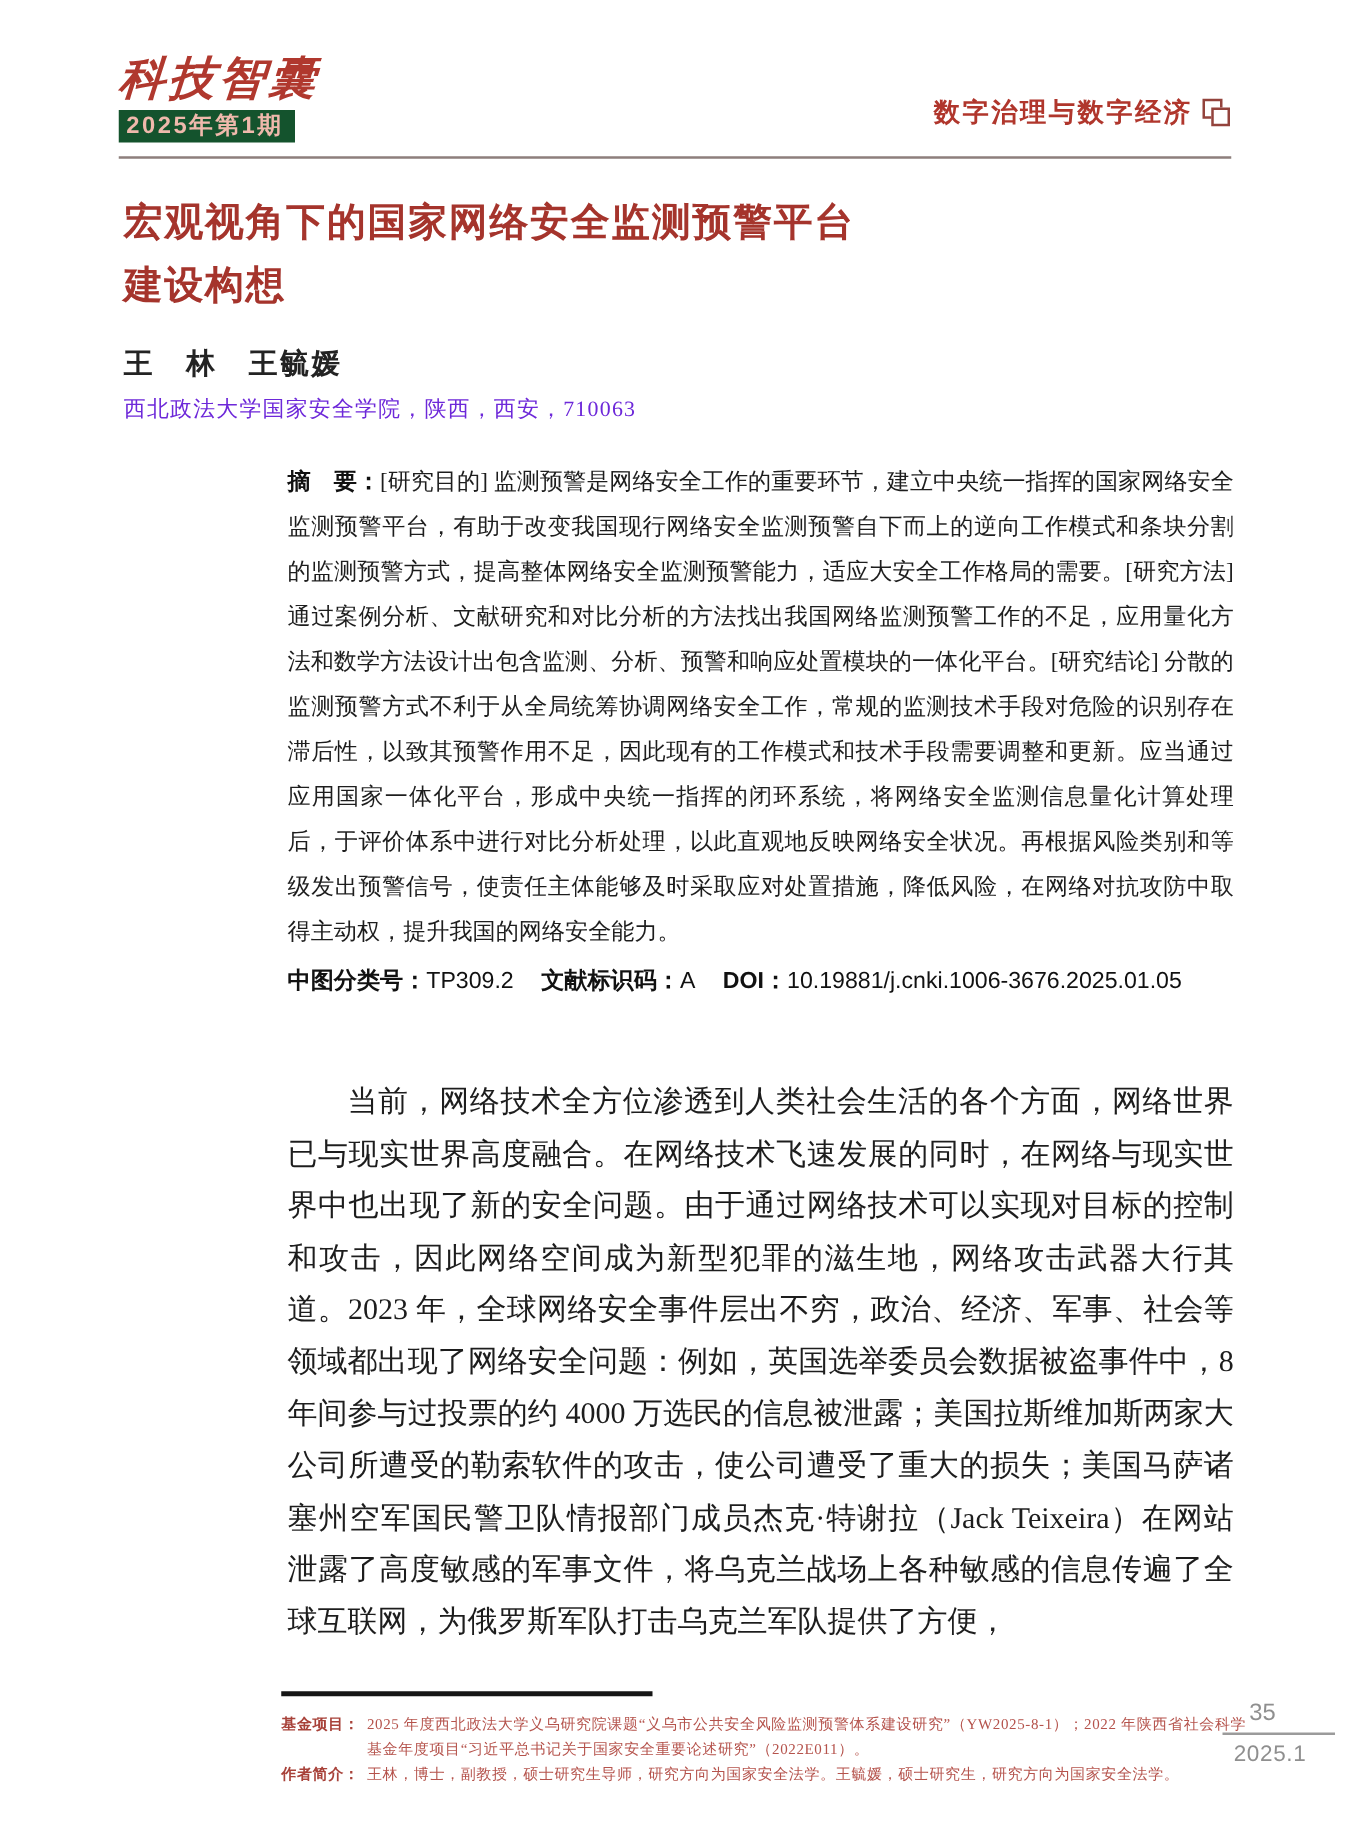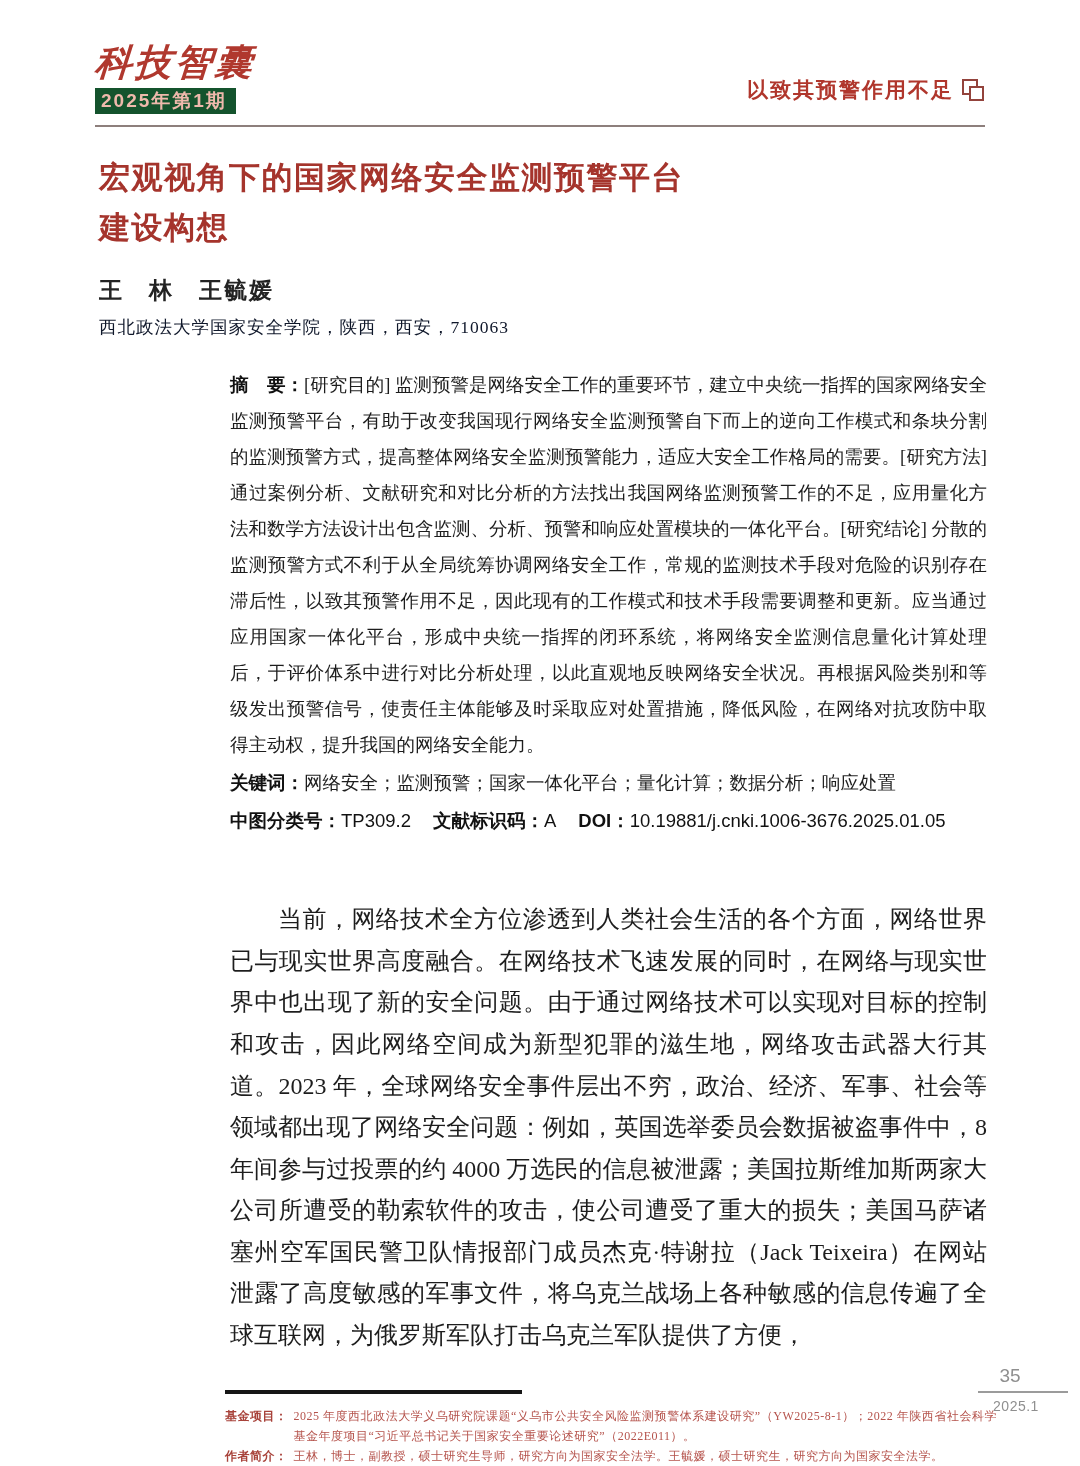--- a/index.html
+++ b/index.html
@@ -27,21 +27,21 @@
   .overlap-icon .sq2{position:absolute;left:8px;top:8px;width:11px;height:11px;border:2px solid #93433c;background:#fff;}
   .header-rule{border:none;border-top:2px solid #8d7f7c;margin:11px 0 0 0;}
 
   
   .article-title{
     color:#a5342c;font-weight:bold;font-size:31px;line-height:1.6;
     letter-spacing:1.5px;margin:26px 0 0 4px;
   }
   .authors{font-size:23px;font-weight:bold;color:#232323;letter-spacing:2px;margin:22px 0 0 4px;}
   .affiliation{
-    font-family:"Liberation Serif",serif;font-size:17.5px;color:#0f172a;
+    font-family:"Liberation Serif",serif;font-size:17.5px;color:#6d28d9;
     letter-spacing:1px;margin:9px 0 0 4px;
   }
 
   
   .abstract-block{margin:28px 0 0 135px;width:757px;}
   .abstract-text{
     font-family:"Liberation Serif",serif;font-size:18.5px;line-height:1.95;
     color:#1d1d1d;text-align:justify;margin:0;
   }
   .inline-label{font-family:"Liberation Sans",sans-serif;font-weight:bold;color:#111;}
@@ -68,59 +68,56 @@
   .fn-label{color:#a8423a;font-weight:bold;flex:0 0 auto;white-space:nowrap;letter-spacing:0.5px;}
   .fn-content{
     color:#b5534c;font-family:"Liberation Serif",serif;text-align:justify;
     padding-left:6px;letter-spacing:0.5px;
   }
 
   
   .footer{position:absolute;right:12px;bottom:52px;width:90px;}
   .page-num{text-align:center;color:#8f8f8f;font-size:19px;padding-right:26px;}
   .footer-rule{border:none;border-top:2px solid #9b9b9b;margin:4px 0 5px 0;}
-  .footer-issue{text-align:center;color:#8f8f8f;font-size:14px;padding-right:14px;letter-spacing:0.5px;}
+  .footer-issue{text-align:center;color:#8f8f8f;font-size:18px;padding-right:14px;letter-spacing:0.5px;}
 </style>
 </head>
 <body>
 
 <div class="page">
 
   <div class="header">
     <div class="header-left">
       <div class="logo">科技智囊</div>
       <div>
         <span class="issue-badge">2025年第1期</span>
       </div>
     </div>
     <div class="header-right">
-      <span class="column-title">以致其预警作用不足</span>
+      <span class="column-title">数字治理与数字经济</span>
       <span class="overlap-icon">
         <span class="sq1"></span>
         <span class="sq2"></span>
       </span>
     </div>
   </div>
 
   <hr class="header-rule">
 
   <h1 class="article-title">
     <div>宏观视角下的国家网络安全监测预警平台</div>
     <div>建设构想</div>
   </h1>
 
   <div class="authors">王　林　王毓媛</div>
   <div class="affiliation">西北政法大学国家安全学院，陕西，西安，710063</div>
 
   <div class="abstract-block">
     <p class="abstract-text">
       <span class="inline-label">摘　要：</span><span>[研究目的] 监测预警是网络安全工作的重要环节，建立中央统一指挥的国家网络安全监测预警平台，有助于改变我国现行网络安全监测预警自下而上的逆向工作模式和条块分割的监测预警方式，提高整体网络安全监测预警能力，适应大安全工作格局的需要。[研究方法] 通过案例分析、文献研究和对比分析的方法找出我国网络监测预警工作的不足，应用量化方法和数学方法设计出包含监测、分析、预警和响应处置模块的一体化平台。[研究结论] 分散的监测预警方式不利于从全局统筹协调网络安全工作，常规的监测技术手段对危险的识别存在滞后性，以致其预警作用不足，因此现有的工作模式和技术手段需要调整和更新。应当通过应用国家一体化平台，形成中央统一指挥的闭环系统，将网络安全监测信息量化计算处理后，于评价体系中进行对比分析处理，以此直观地反映网络安全状况。再根据风险类别和等级发出预警信号，使责任主体能够及时采取应对处置措施，降低风险，在网络对抗攻防中取得主动权，提升我国的网络安全能力。</span>
-    </p>
-    <p class="abstract-text kw-line">
-      <span class="inline-label">关键词：</span><span>网络安全；监测预警；国家一体化平台；量化计算；数据分析；响应处置</span>
     </p>
     <p class="class-line">
       <span class="lbl">中图分类号：</span><span class="val">TP309.2</span><span class="lbl">文献标识码：</span><span class="val">A</span><span class="lbl">DOI：</span><span class="val">10.19881/j.cnki.1006-3676.2025.01.05</span>
     </p>
   </div>
 
   <div class="section">
     <p class="body-text">当前，网络技术全方位渗透到人类社会生活的各个方面，网络世界已与现实世界高度融合。在网络技术飞速发展的同时，在网络与现实世界中也出现了新的安全问题。由于通过网络技术可以实现对目标的控制和攻击，因此网络空间成为新型犯罪的滋生地，网络攻击武器大行其道。2023 年，全球网络安全事件层出不穷，政治、经济、军事、社会等领域都出现了网络安全问题：例如，英国选举委员会数据被盗事件中，8 年间参与过投票的约 4000 万选民的信息被泄露；美国拉斯维加斯两家大公司所遭受的勒索软件的攻击，使公司遭受了重大的损失；美国马萨诸塞州空军国民警卫队情报部门成员杰克·特谢拉（Jack Teixeira）在网站泄露了高度敏感的军事文件，将乌克兰战场上各种敏感的信息传遍了全球互联网，为俄罗斯军队打击乌克兰军队提供了方便，</p>
   </div>
 

